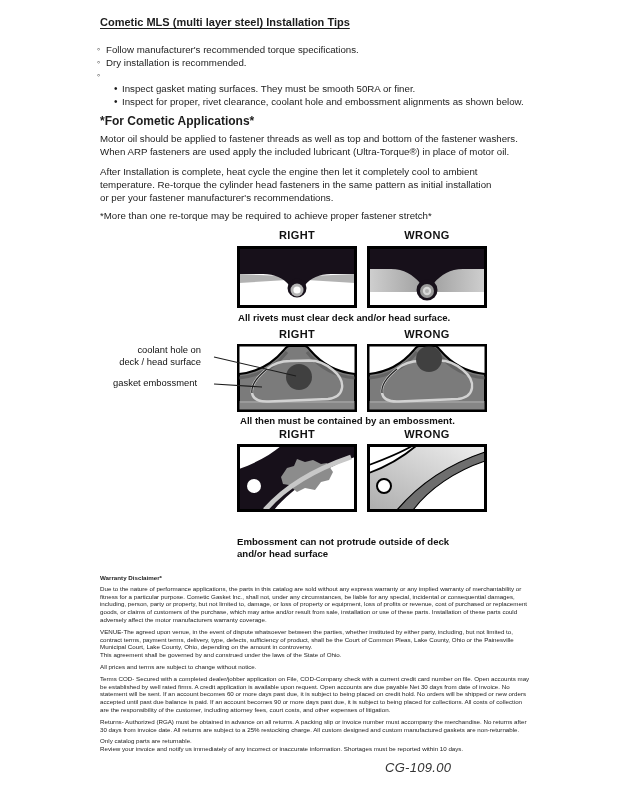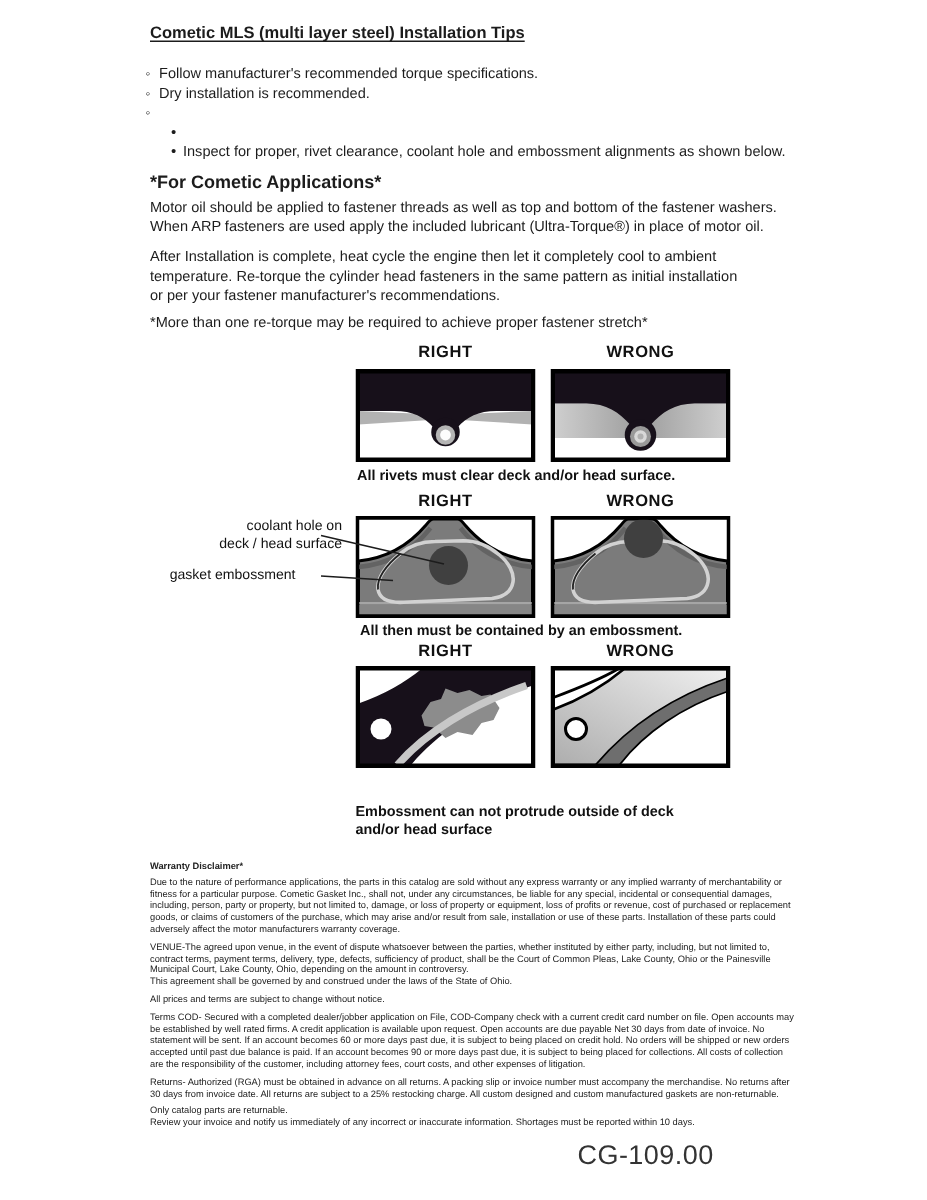--- a/index.html
+++ b/index.html
@@ -21,50 +21,51 @@
   .diesel-h{left:100px;top:114px;font-size:12px;font-weight:bold;}
   .para{left:100px;width:470px;font-size:9.7px;line-height:13px;white-space:pre-line;}
   .p1{top:132px;}
   .p2{top:165px;}
   .note{top:209px;}
   
   .fig-label{width:120px;text-align:center;font-weight:bold;font-size:11px;letter-spacing:0.4px;color:#111;}
   .fig-caption{font-weight:bold;font-size:9.6px;line-height:12px;color:#111;}
   .diag{position:absolute;}
   .callout{width:95px;text-align:right;font-size:9.4px;line-height:11.5px;color:#111;}
-  .co1{left:133px;top:344px;}
+  .co1{left:106px;top:344px;}
   .co2{left:102px;top:377px;}
   .overlay{left:0;top:0;pointer-events:none;}
   
   .disclaimer{left:100px;top:574px;width:475px;font-size:6.2px;line-height:7.8px;color:#222;}
   .disc-h{font-weight:bold;margin-bottom:3px;}
   .disc-p{white-space:pre-line;margin-bottom:4px;}
   .disc-p.tight{margin-bottom:0;}
   
-  .doc-code{left:385px;top:760px;font-size:18px;letter-spacing:0.3px;color:#333;}
+  .doc-code{left:385px;top:760px;font-size:13px;letter-spacing:0.3px;color:#333;font-style:italic;}
 </style>
 </head>
 <body>
 
 <div class="abs title">Cometic MLS (multi layer steel) Installation Tips</div>
 
 <div class="abs tips">
   <div class="tip-row">
     <span class="marker">◦</span>
     <span>Follow manufacturer's recommended torque specifications.</span>
   </div>
   <div class="tip-row">
     <span class="marker">◦</span>
     <span>Dry installation is recommended.</span>
   </div>
   <div class="tip-row">
     <span class="marker">◦</span>
   </div>
   <div class="tip-row sub">
     <span class="marker">•</span>
+    <span>Inspect gasket mating surfaces.  They must be smooth 50RA or finer.</span>
   </div>
   <div class="tip-row sub">
     <span class="marker">•</span>
     <span>Inspect for proper, rivet clearance, coolant hole and embossment alignments as shown below.</span>
   </div>
 </div>
 
 <div class="abs diesel-h">*For Cometic Applications*</div>
 <div class="abs para p1">Motor oil should be applied to fastener threads as well as top and bottom of the fastener washers.
 When ARP fasteners are used apply the included lubricant (Ultra-Torque®) in place of motor oil.</div>

